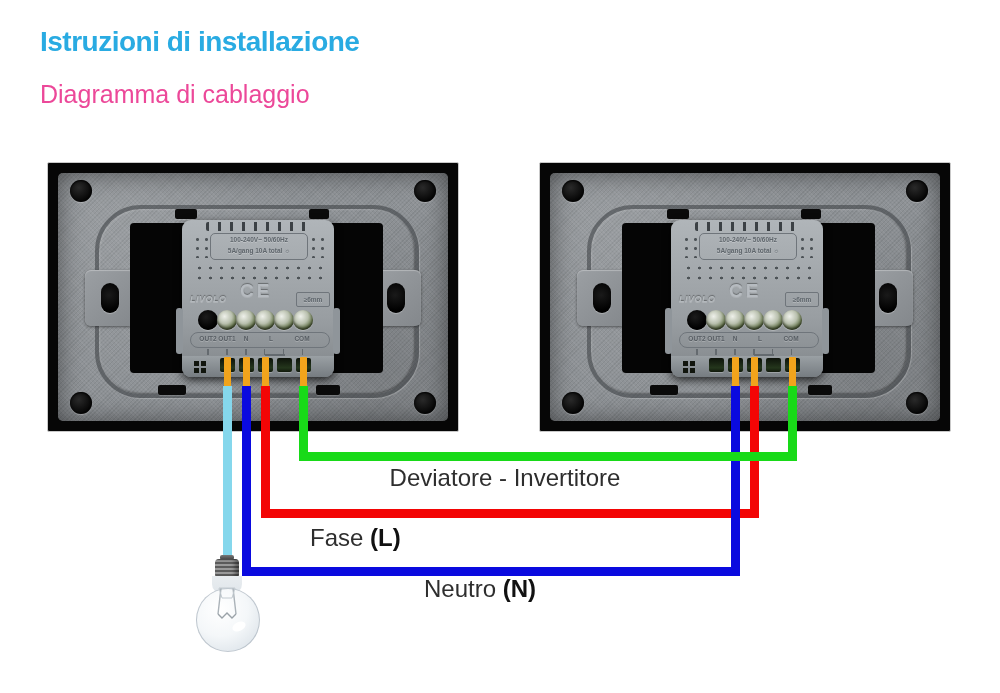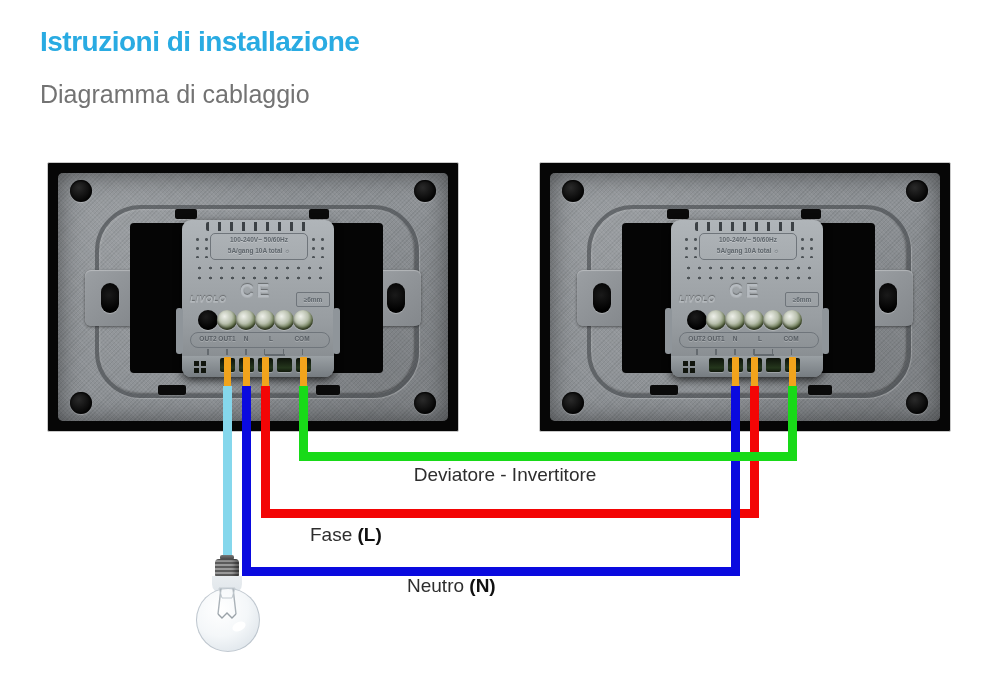--- a/index.html
+++ b/index.html
@@ -4,21 +4,21 @@
 <style>
   html,body{margin:0;padding:0;}
   body{
     width:1000px;height:693px;position:relative;background:#ffffff;
     font-family:"Liberation Sans", sans-serif;overflow:hidden;
   }
   .abs{position:absolute;}
 
   
   #title{left:40px;top:26px;font-size:28px;font-weight:700;letter-spacing:-0.5px;}
-  #subtitle{left:40px;top:80px;font-size:25px;color:#737373;}
+  #subtitle{left:40px;top:80px;font-size:25px;color:#ec4899;}
 
   
   .plate{width:410px;height:268px;background:#060606;border:1px solid #c9c9c9;border-radius:2px;}
   .metal{
     left:10px;top:10px;width:390px;height:248px;border-radius:5px;
     background-color:#8e9296;
     background-image:
       radial-gradient(circle at 18% 22%, rgba(255,255,255,.10), rgba(0,0,0,0) 45%),
       radial-gradient(circle at 82% 80%, rgba(0,0,0,.14), rgba(0,0,0,0) 45%),
       repeating-linear-gradient(45deg, rgba(255,255,255,.06) 0 1px, rgba(0,0,0,0) 1px 3px),
@@ -78,21 +78,21 @@
   .slot{width:15px;height:14px;top:2px;border-radius:2px;
     background:linear-gradient(#0d120a,#24361c 70%,#10180b);box-shadow:0 1px 0 rgba(255,255,255,.25);}
   .dots4{left:12px;top:5px;width:5px;height:5px;background:#11150d;
     box-shadow:7px 0 0 #11150d, 0 7px 0 #11150d, 7px 7px 0 #11150d;}
 
   
   .wire{position:absolute;}
   .stub{position:absolute;width:7px;border-radius:1px;}
 
   
-  .wlabel{font-size:19px;color:#2e2e2e;}
+  .wlabel{font-size:24px;color:#2e2e2e;}
   .wlabel b{font-weight:700;color:#111;}
 
   
   .cap-top{left:220px;top:555px;width:14px;height:5px;border-radius:2px;background:linear-gradient(#777,#3f3f3f);}
   .cap{left:215px;top:559px;width:24px;height:19px;border-radius:4px;
     background:repeating-linear-gradient(0deg,#9a9a9a 0 2px,#5c5c5c 2px 4px);
     box-shadow:inset -4px 0 4px rgba(0,0,0,.4);}
   .neck{left:212px;top:576px;width:30px;height:18px;border-radius:0 0 10px 10px;
     background:linear-gradient(#e9edf0,#dfe5ea);}
   .globe{left:196px;top:588px;width:62px;height:62px;border-radius:50%;
@@ -264,16 +264,16 @@
     <path d="M16 4 L32 4 L29 14 L19 14 Z" stroke="#c2cad0" stroke-width="1" fill="none"></path>
   </svg>
   <div class="abs globe-hl"></div>
 </div>
 
 <div class="abs wlabel" style="left:300px;top:464px;width:410px;text-align:center;">Deviatore - Invertitore</div>
 <div class="abs wlabel" style="left:310px;top:524px;">
   <span>Fase</span>
   <b>(L)</b>
 </div>
-<div class="abs wlabel" style="left:407px;top:575px;">
+<div class="abs wlabel" style="left:424px;top:575px;">
   <span>Neutro</span>
   <b>(N)</b>
 </div>
 
 </body></html>

